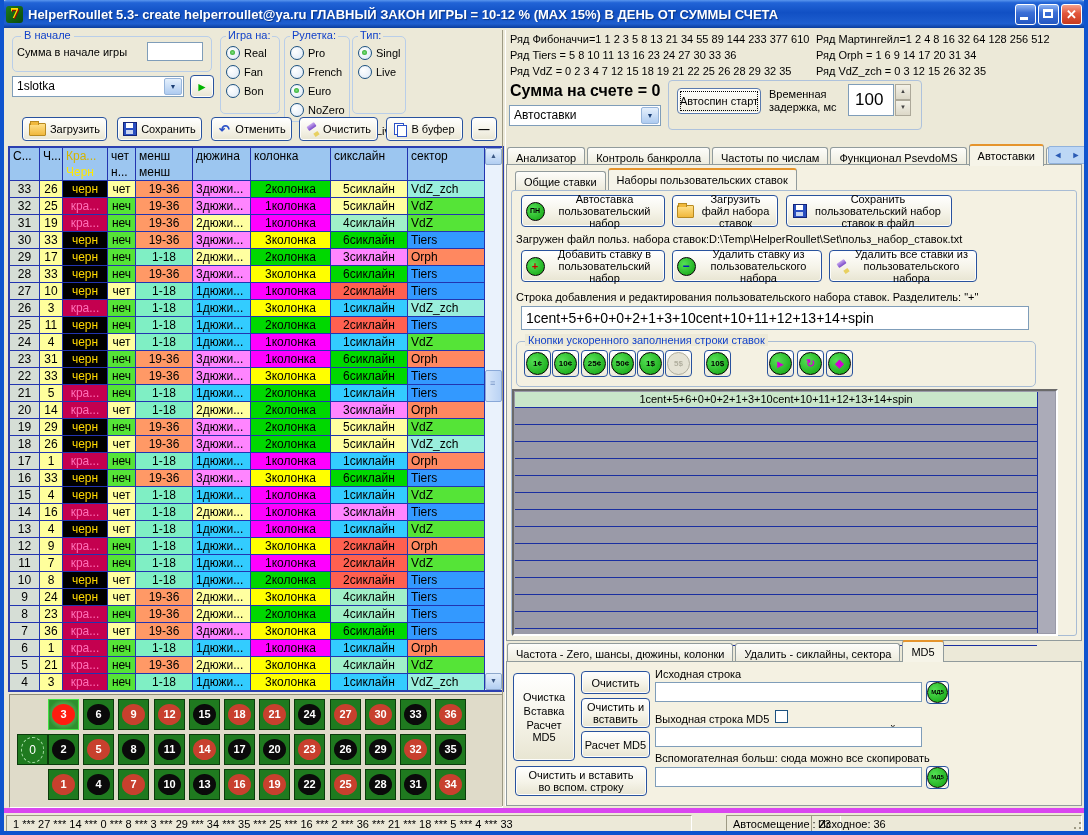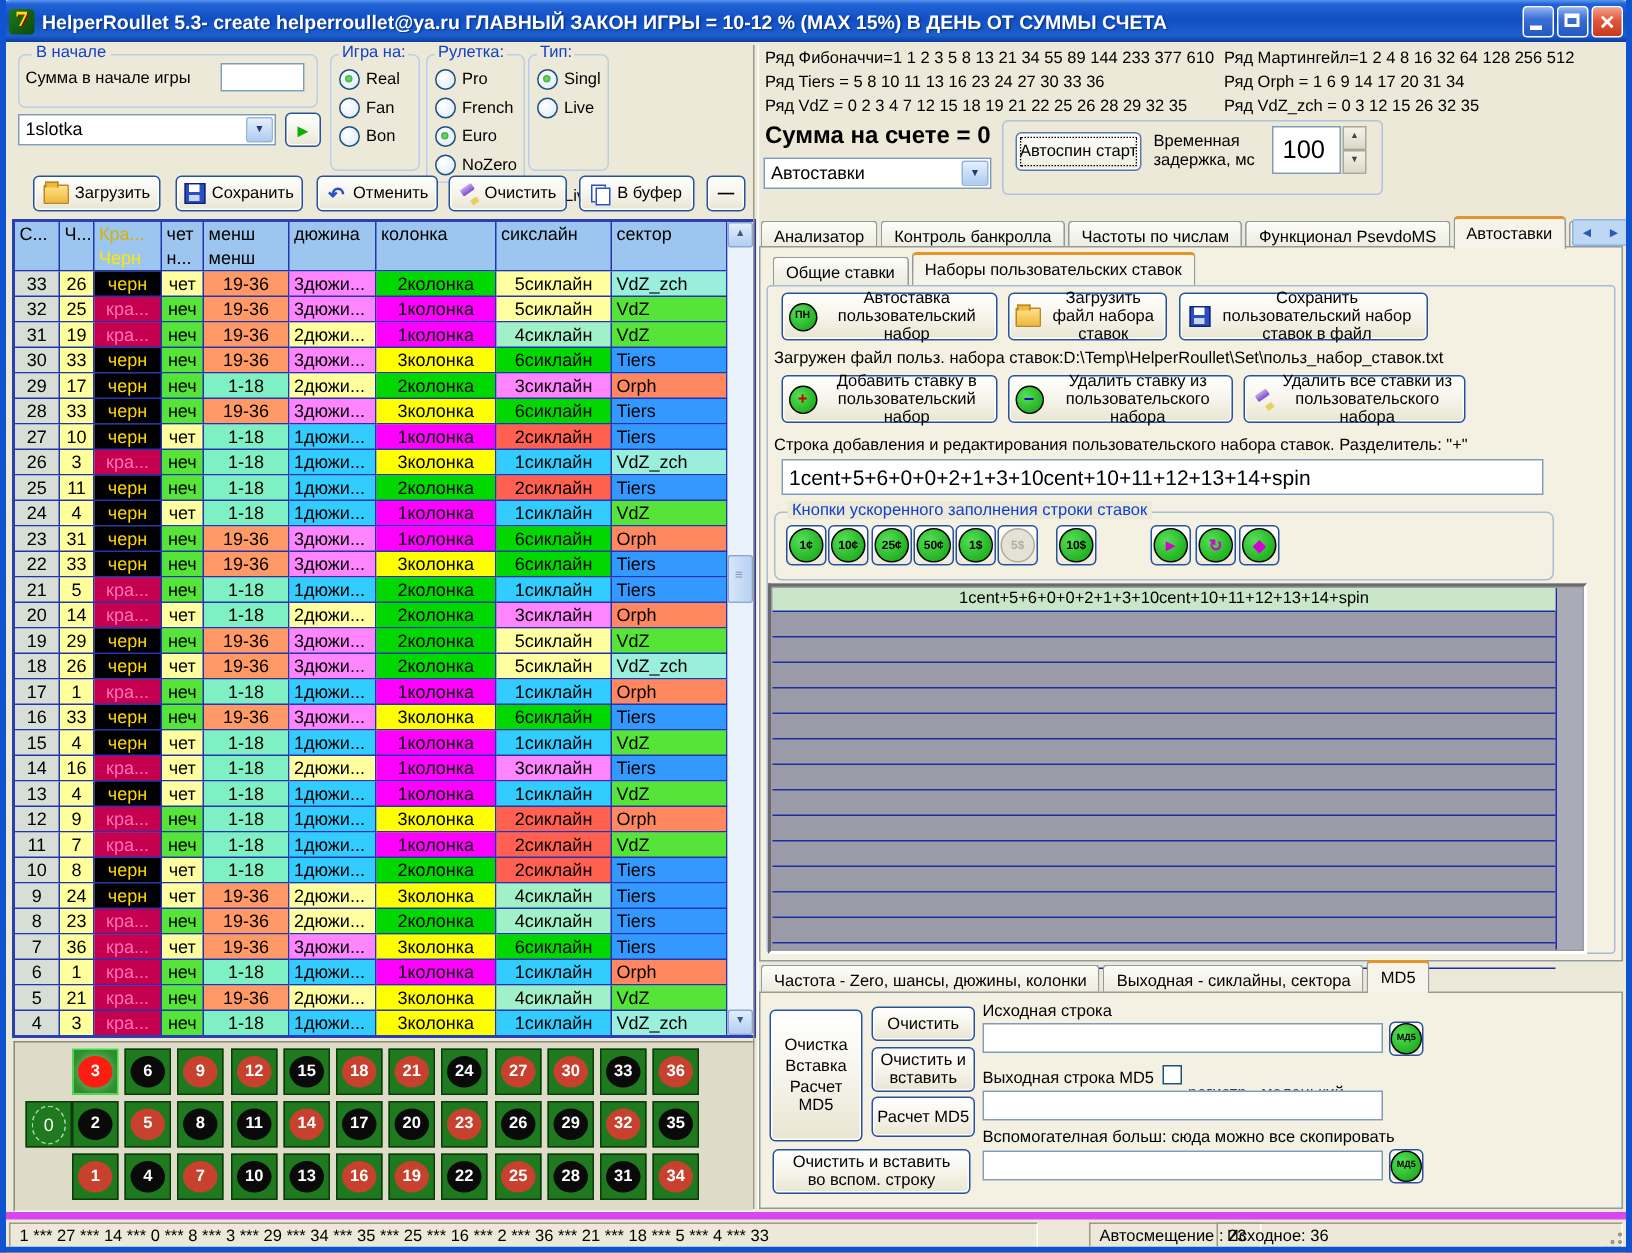--- a/index.html
+++ b/index.html
@@ -866,21 +866,21 @@
         <div class="lrow"></div>
         <div class="lrow"></div>
         <div class="lrow"></div>
         <div class="lrow"></div>
       </div>
     <div id="listgutter"></div>
   </div>
 
   <div class="tabrow" style="left:503px;top:642px;height:20px;" id="bottomtabs">
       <div class="tab">Частота - Zero, шансы, дюжины, колонки</div>
-      <div class="tab">Выходная - сиклайны, сектора</div>
+      <div class="tab">Удалить - сиклайны, сектора</div>
       <div class="tab active">MD5</div>
     </div>
   <div id="md5panel">
     <div class="xbtn" style="left:6px;top:11px;width:62px;height:88px;flex-direction:column;gap:2px;">
       <span>Очистка</span>
       <span>Вставка</span>
       <span>Расчет MD5</span>
     </div>
     <div class="xbtn" style="left:74px;top:9px;width:69px;height:23px;">
       <span>Очистить</span>

